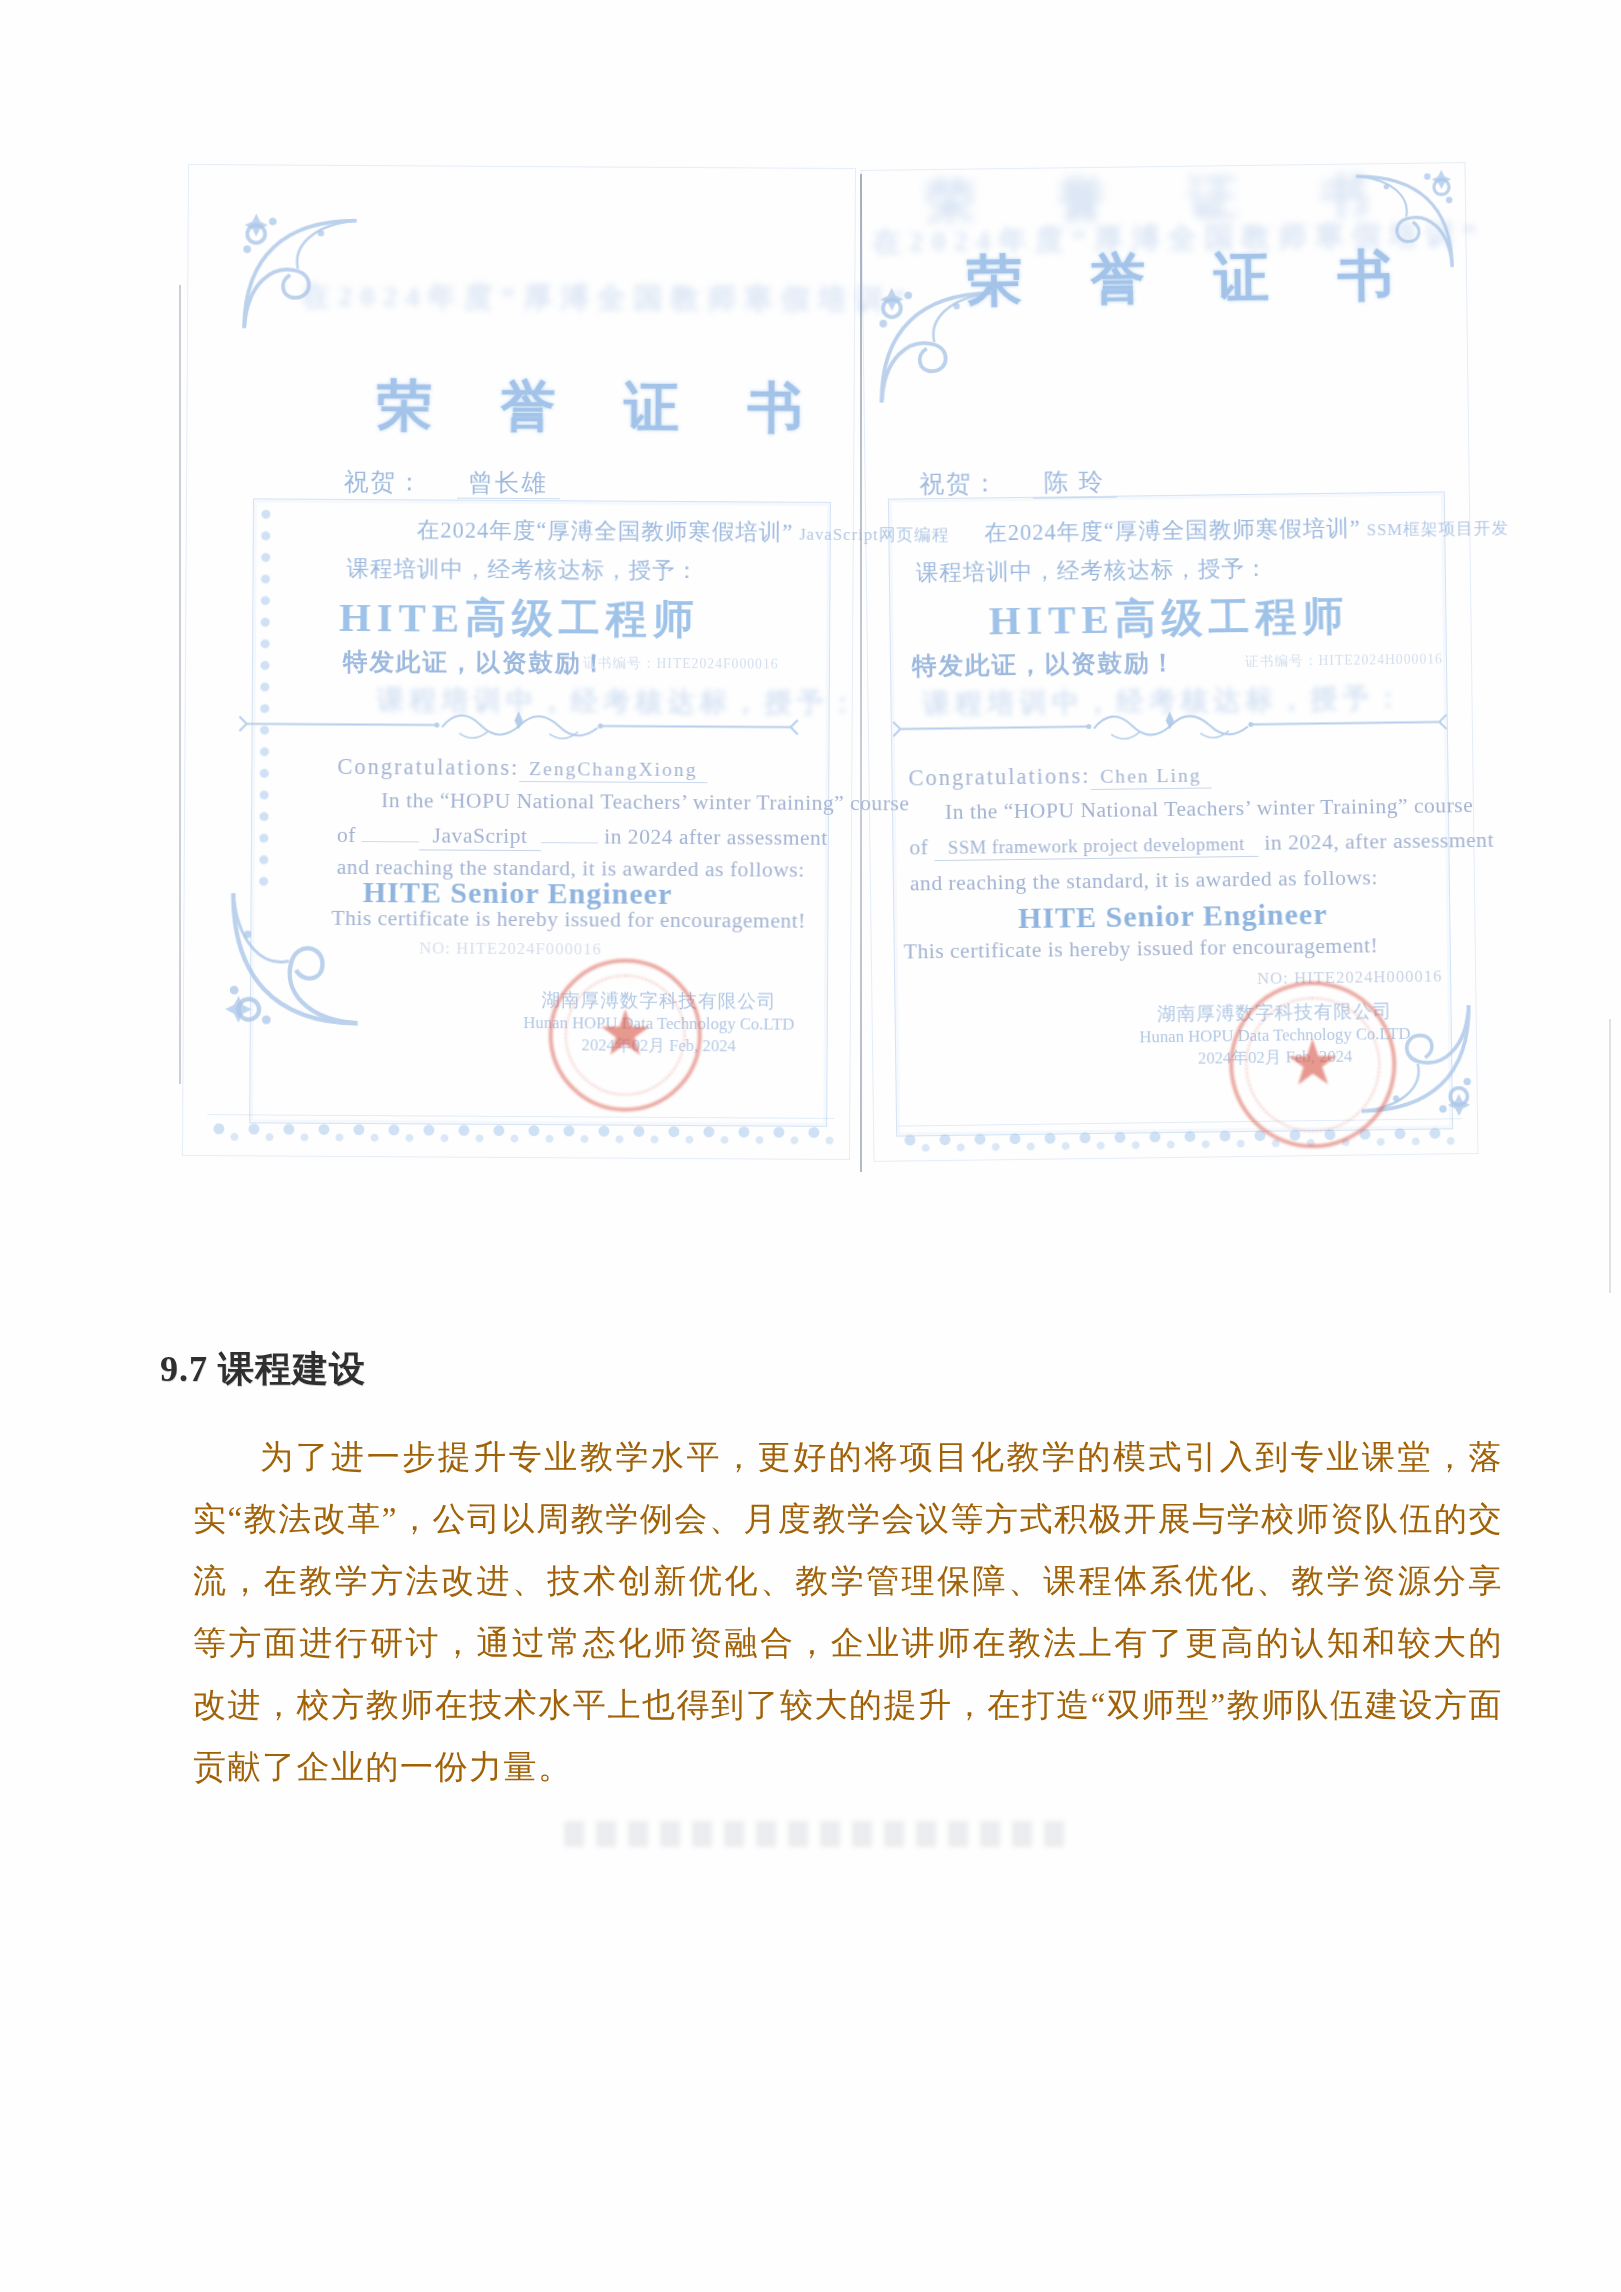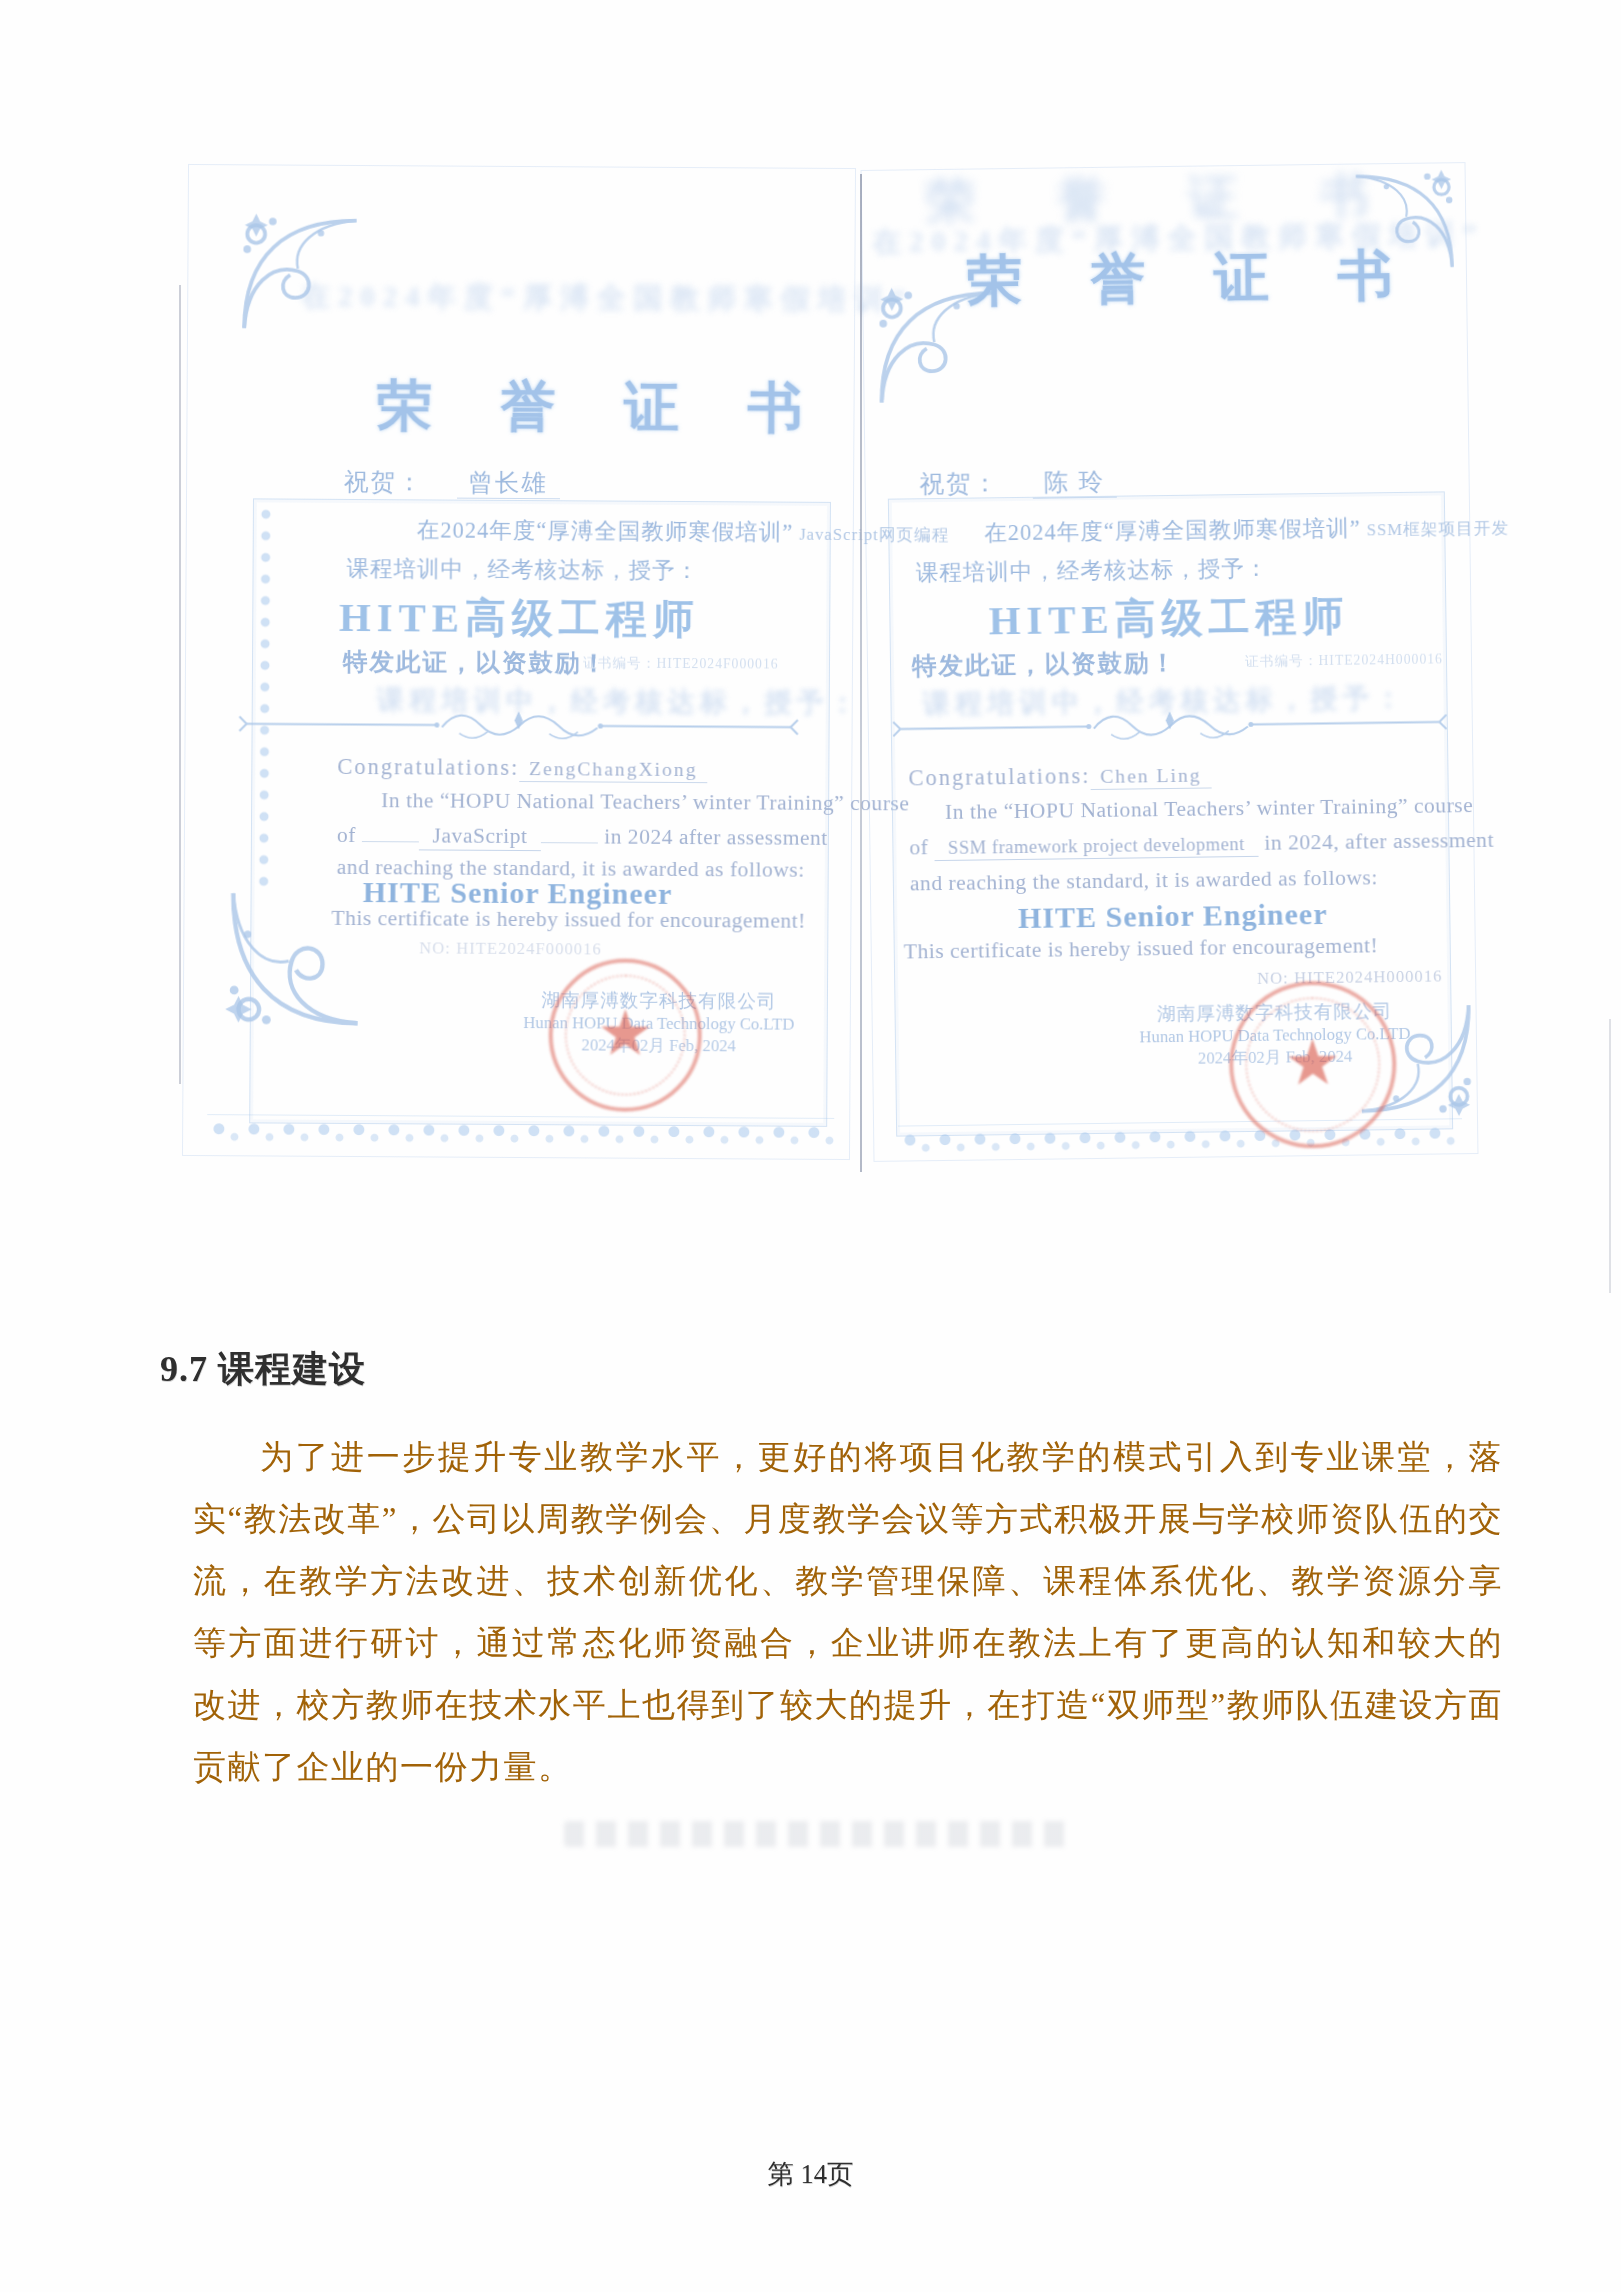--- a/index.html
+++ b/index.html
@@ -238,15 +238,14 @@
 
   <div class="edge-line" style="left:1609px;top:1019px;height:274px;opacity:.3"></div>
 
 
   <div class="doc-text section-heading">9.7 课程建设</div>
 
   <div class="body-paragraph">为了进一步提升专业教学水平，更好的将项目化教学的模式引入到专业课堂，落实“教法改革”，公司以周教学例会、月度教学会议等方式积极开展与学校师资队伍的交流，在教学方法改进、技术创新优化、教学管理保障、课程体系优化、教学资源分享等方面进行研讨，通过常态化师资融合，企业讲师在教法上有了更高的认知和较大的改进，校方教师在技术水平上也得到了较大的提升，在打造“双师型”教师队伍建设方面贡献了企业的一份力量。</div>
 
   <div class="ghost-smudge" style="left:564px;top:1821px;width:510px;height:25.5px"></div>
 
-  <div class="doc-text page-number">第 14页</div>
 </div>
 
 
 </body></html>

